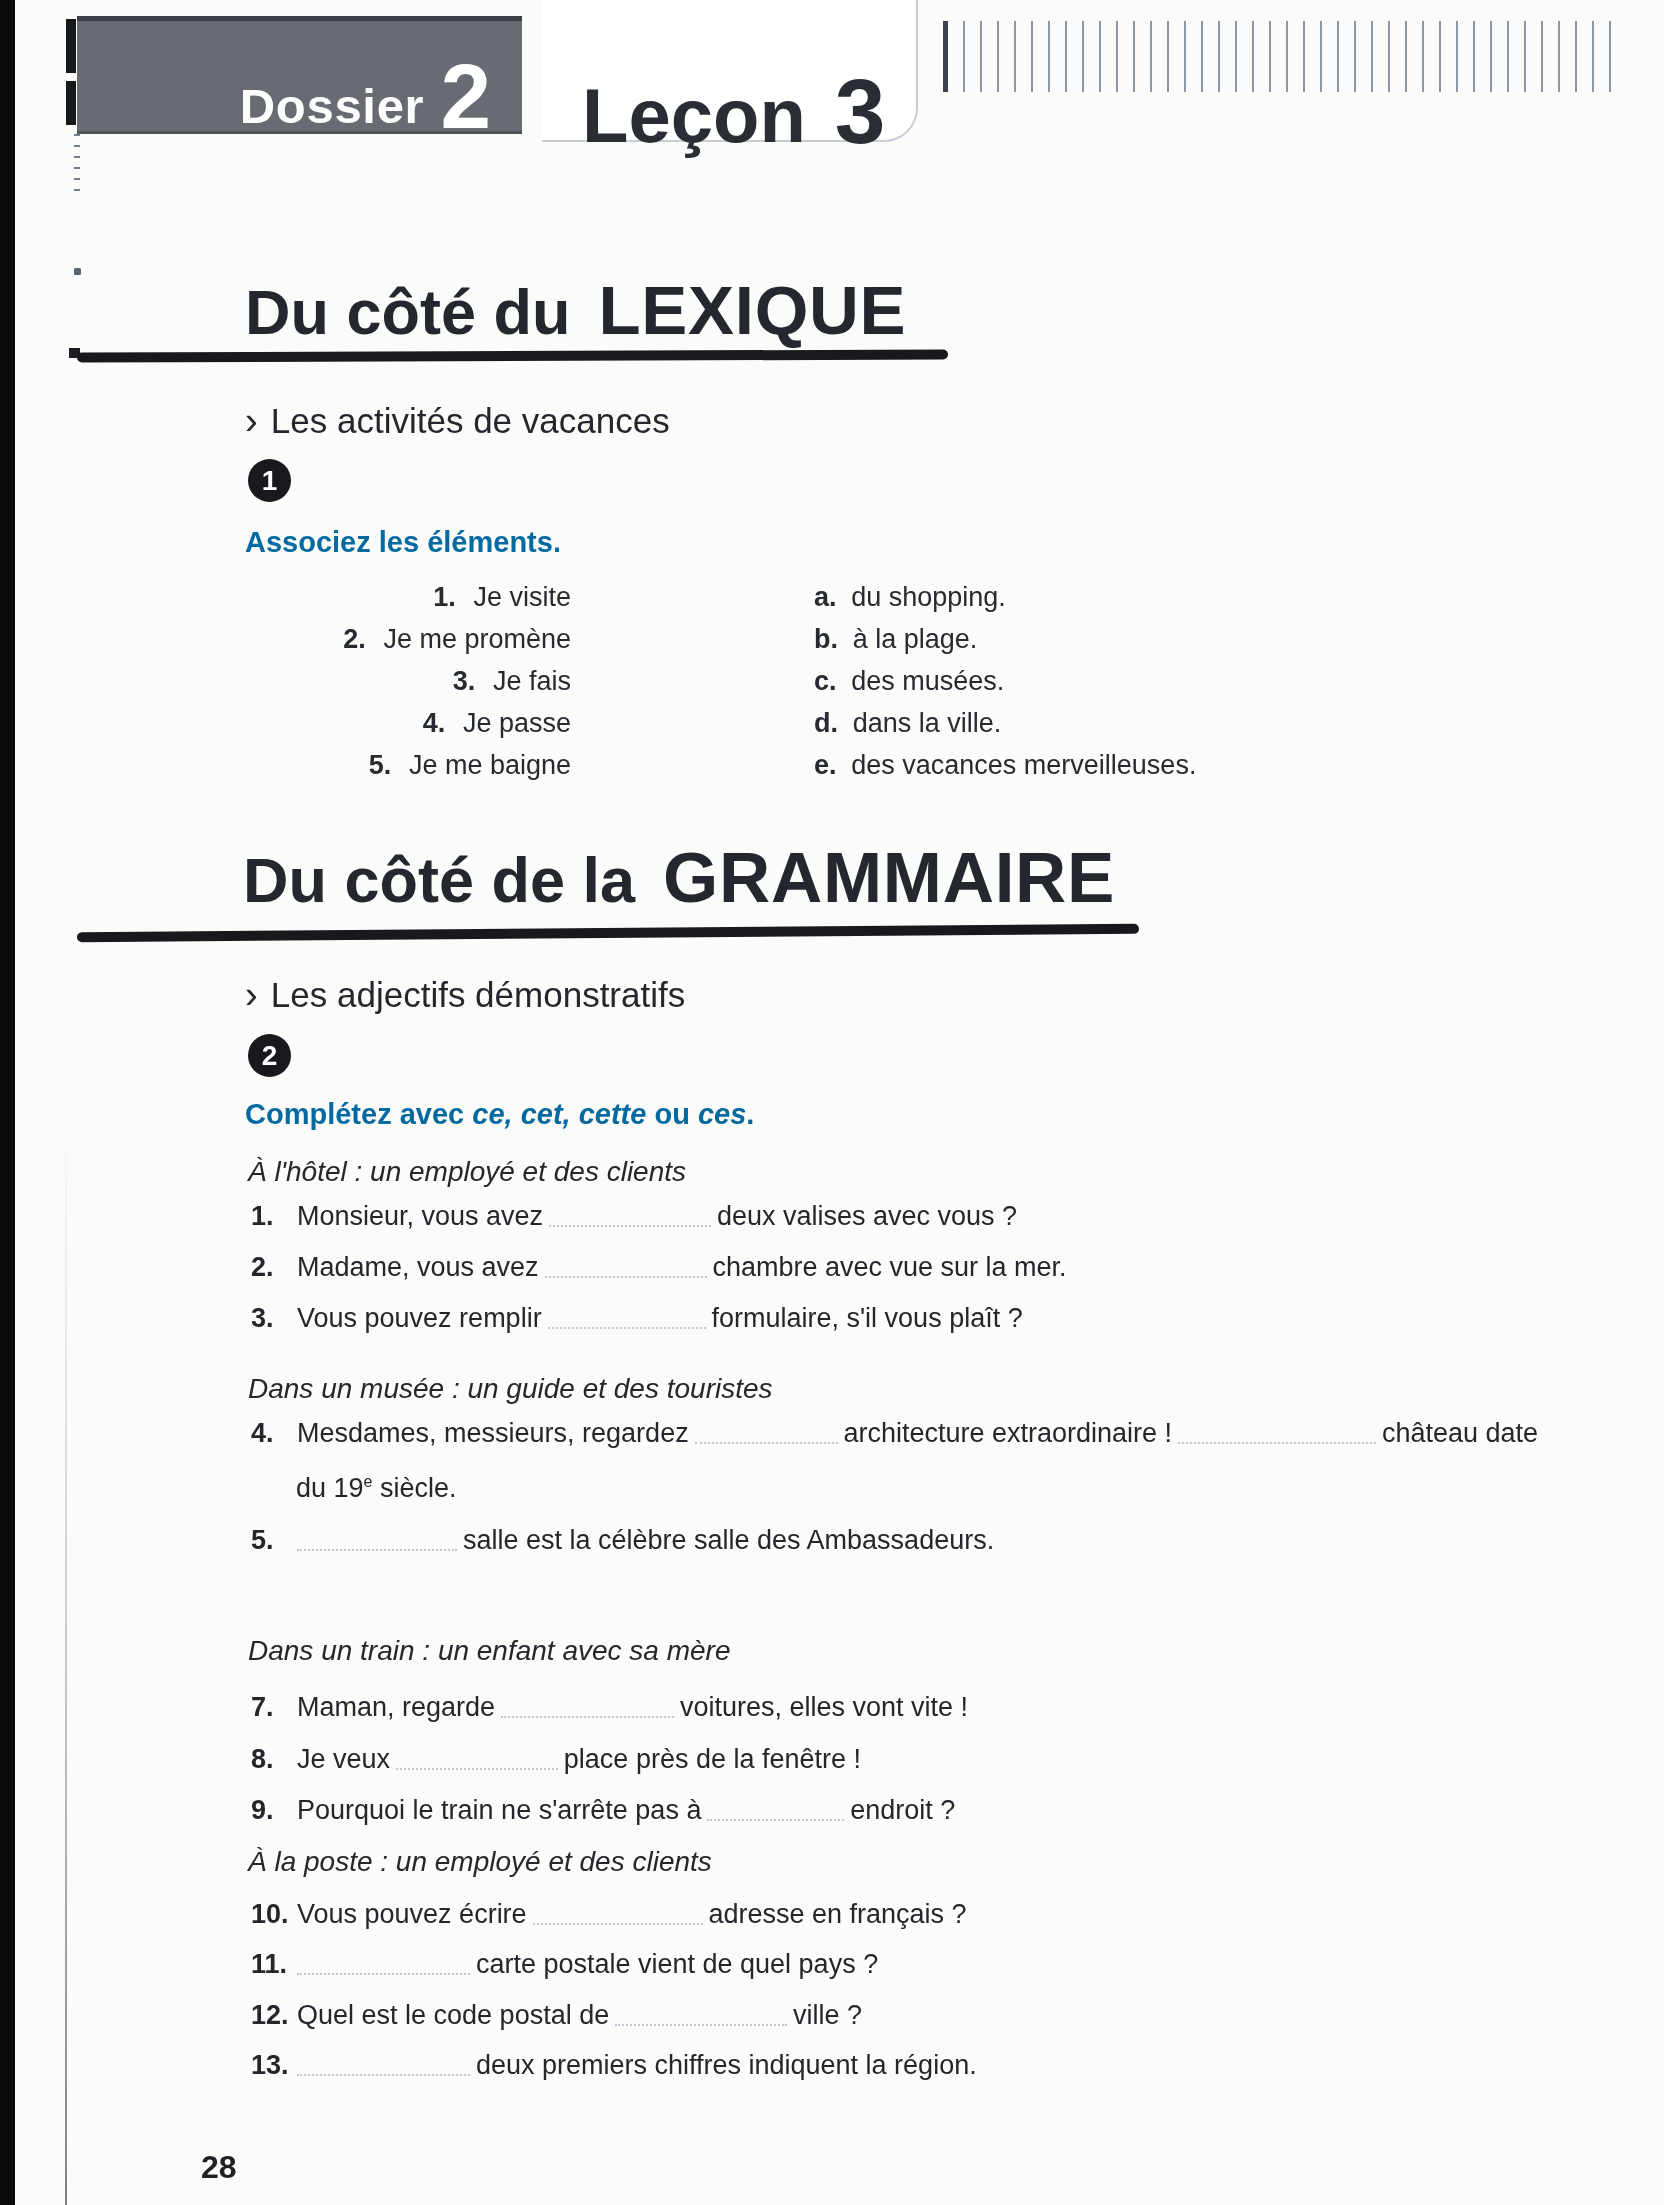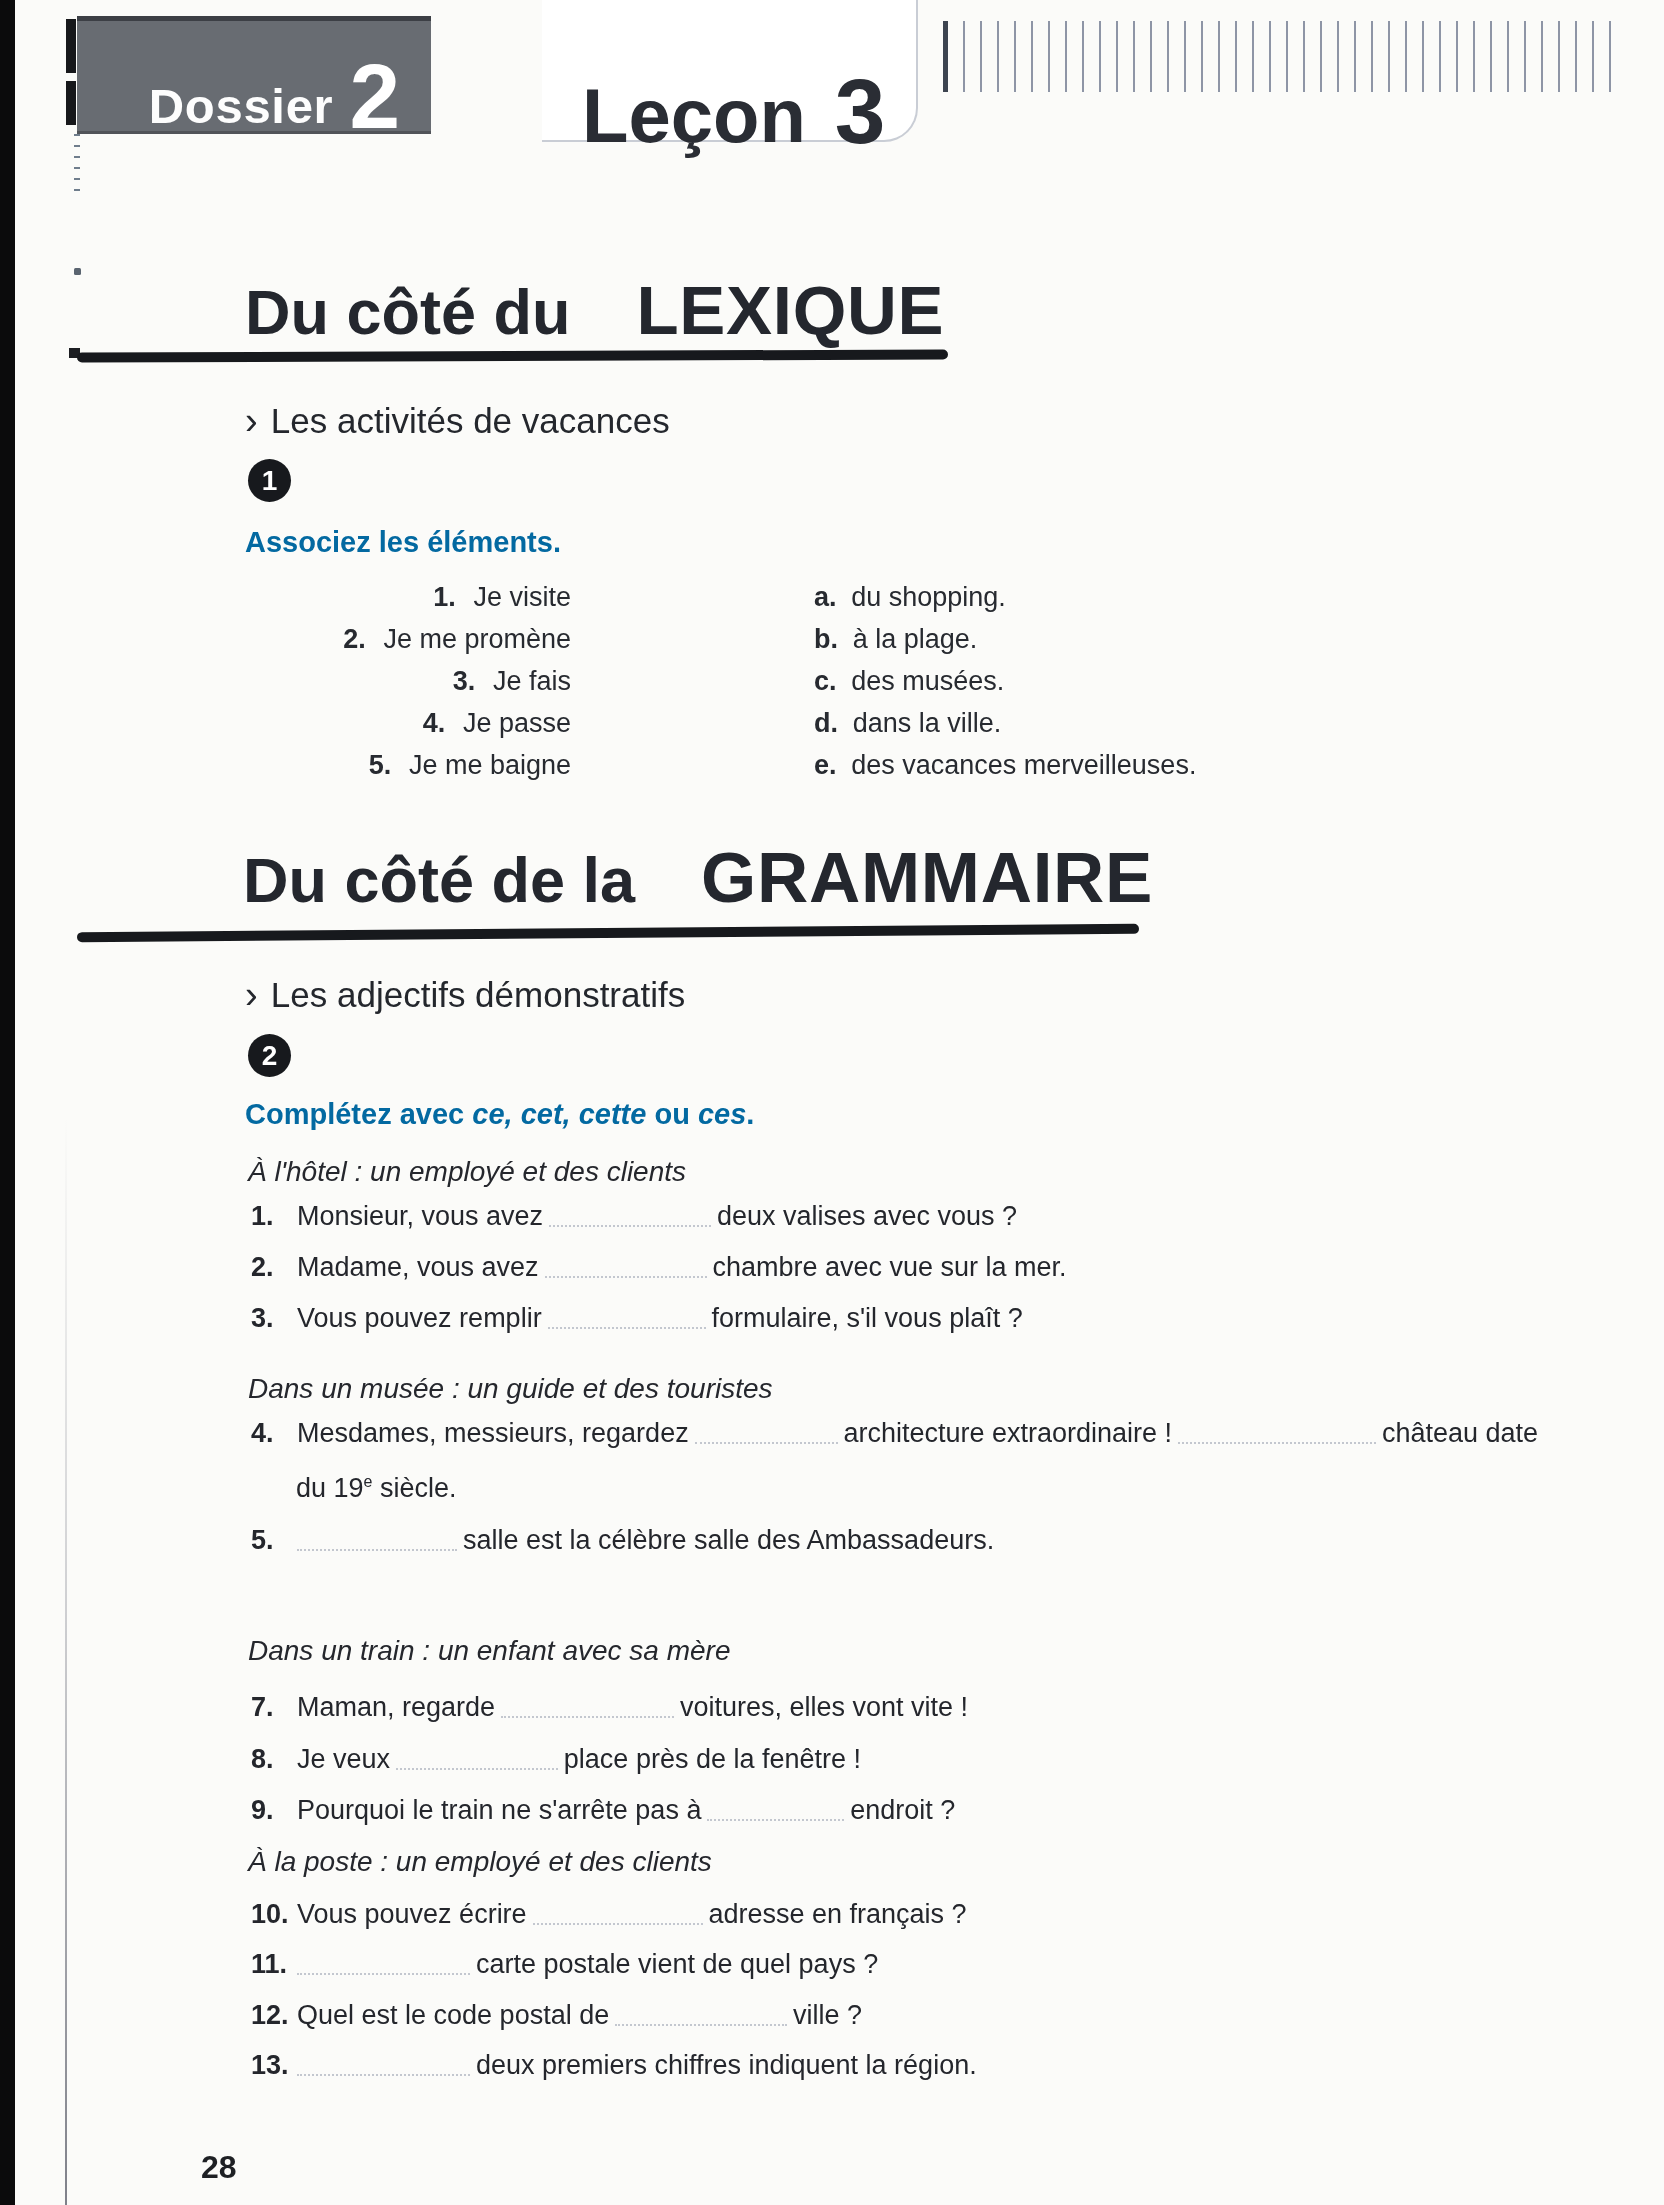--- a/index.html
+++ b/index.html
@@ -13,42 +13,42 @@
   .edge-strip{left:0;top:0;width:14.7px;height:2205px;background:#0b0b0c;}
   .margin-dash{left:66px;width:9.6px;background:#17181b;}
   .margin-dots{left:74px;top:134px;width:5.9px;height:57px;
     background:repeating-linear-gradient(180deg,#6f7d8c 0 2.2px,transparent 2.2px 11px);}
   .margin-dot-a{left:74px;top:268px;width:7.4px;height:6.6px;background:#5a6470;border-radius:1.5px;}
   .margin-dot-b{left:69px;top:348px;width:11px;height:9.6px;background:#1c1e22;}
   .margin-faint-line{left:65px;top:1117px;width:2.2px;height:1088px;
     background:linear-gradient(180deg,rgba(150,150,160,0) 0%,rgba(140,142,152,.40) 45%,rgba(105,107,118,.85) 100%);}
   
   .dossier-box{
-    left:77px;top:16px;width:354px;height:118px;background:#686c72;
+    left:77px;top:16px;width:445px;height:118px;background:#686c72;
     border-top:5.9px solid #3c3f45;border-bottom:3.7px solid #515459;box-sizing:border-box;
     display:flex;align-items:baseline;justify-content:flex-end;padding:0 31px 0 0;
   }
   .dossier-label{font-size:49px;font-weight:700;color:#fdfdfd;letter-spacing:0.7px;
     position:relative;top:71px;line-height:0;}
   .dossier-number{font-size:91px;font-weight:700;color:#ffffff;margin-left:16px;
     position:relative;top:76px;line-height:0;}
   .lecon-tab{
     left:542px;top:-4.4px;width:376px;height:146px;background:#ffffff;box-sizing:border-box;
     border-right:2.9px solid #c9cdd5;border-bottom:2.9px solid #c9cdd5;border-radius:0 0 34px 0;
   }
   .lecon-inner{position:absolute;left:40px;top:0;display:flex;align-items:baseline;}
   .lecon-label{font-size:76px;font-weight:700;color:#2a2d34;position:relative;top:115px;line-height:0;}
   .lecon-number{font-size:91px;font-weight:700;color:#2a2d34;margin-left:29px;position:relative;top:116px;line-height:0;}
   .stripes{
     left:943px;top:20.6px;width:665px;height:71px;
     border-left:5.1px solid #3d4450;
     background:repeating-linear-gradient(90deg,transparent 0 14.7px,#8e95a6 14.7px 17px);
   }
   
-  .sec-heading{display:flex;align-items:baseline;white-space:nowrap;color:#24272e;line-height:1;gap:38px;}
+  .sec-heading{display:flex;align-items:baseline;white-space:nowrap;color:#24272e;line-height:1;}
   .h-prefix{font-size:63px;font-weight:700;}
   .h-main{font-weight:700;letter-spacing:0.7px;margin-left:28px;}
   .h-main.lex{font-size:69px;}
   .h-main.gram{font-size:71px;}
   .rule{height:9.6px;background:#17191d;border-radius:5.9px;}
   .subhead{font-size:35px;font-weight:400;color:#24272d;white-space:nowrap;line-height:1.1;}
   .chev{display:inline-block;font-size:38px;margin-right:13.2px;position:relative;top:0.7px;}
   .numcircle{width:43px;height:43px;border-radius:50%;background:#17191d;color:#fff;
     display:flex;align-items:center;justify-content:center;font-size:28px;font-weight:700;}
   .instruction{font-size:29px;font-weight:700;color:#0369a1;white-space:nowrap;}

